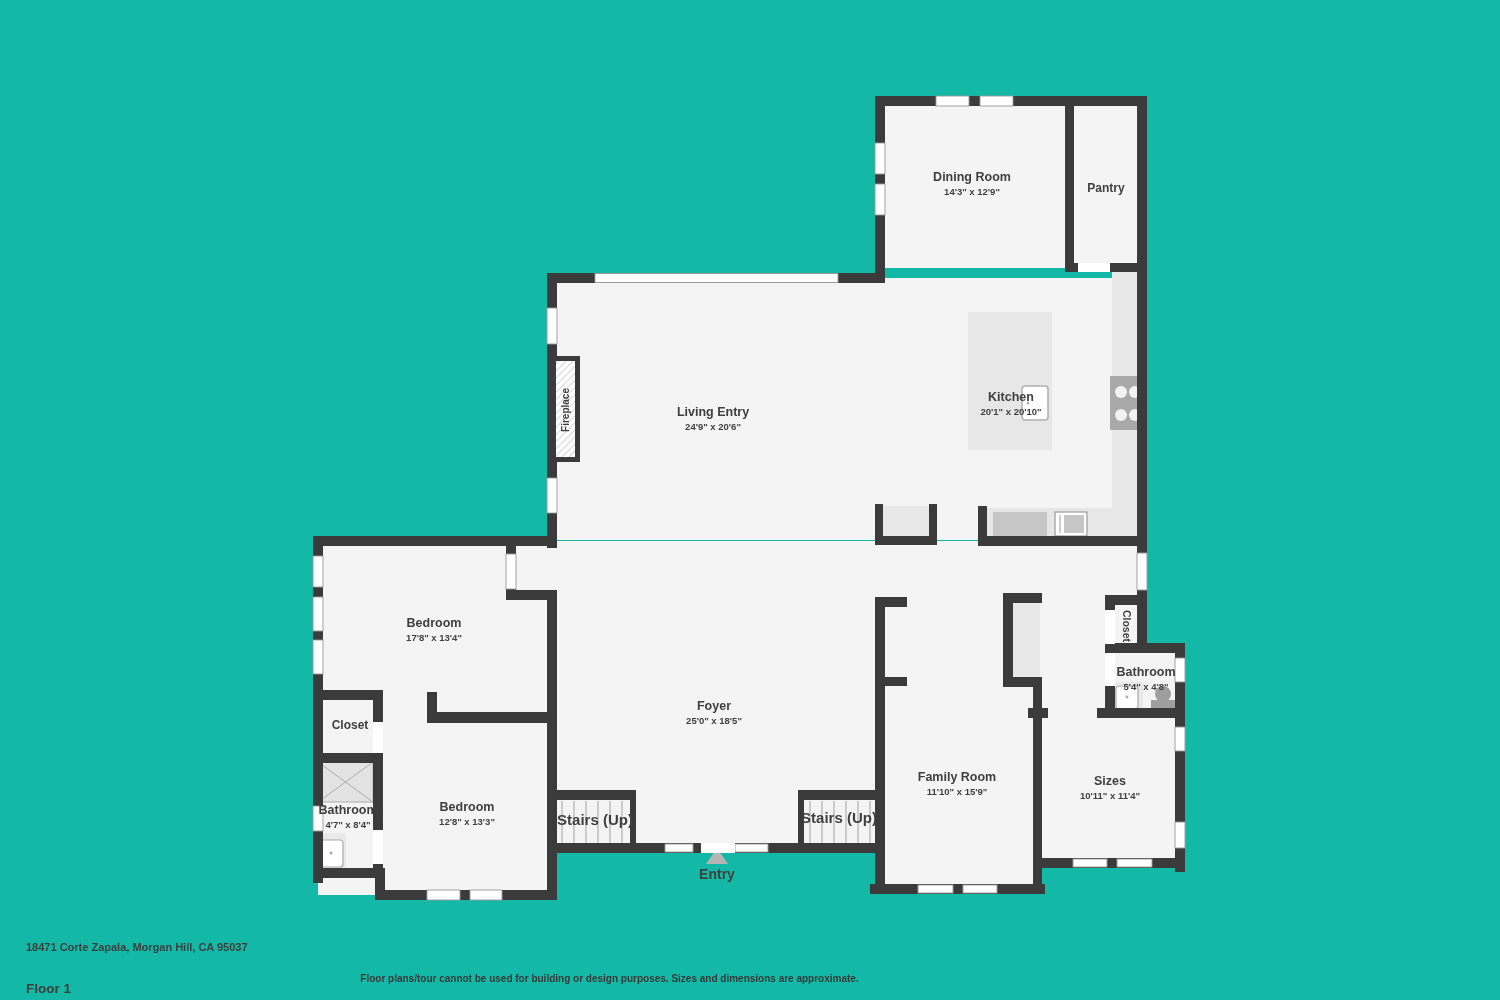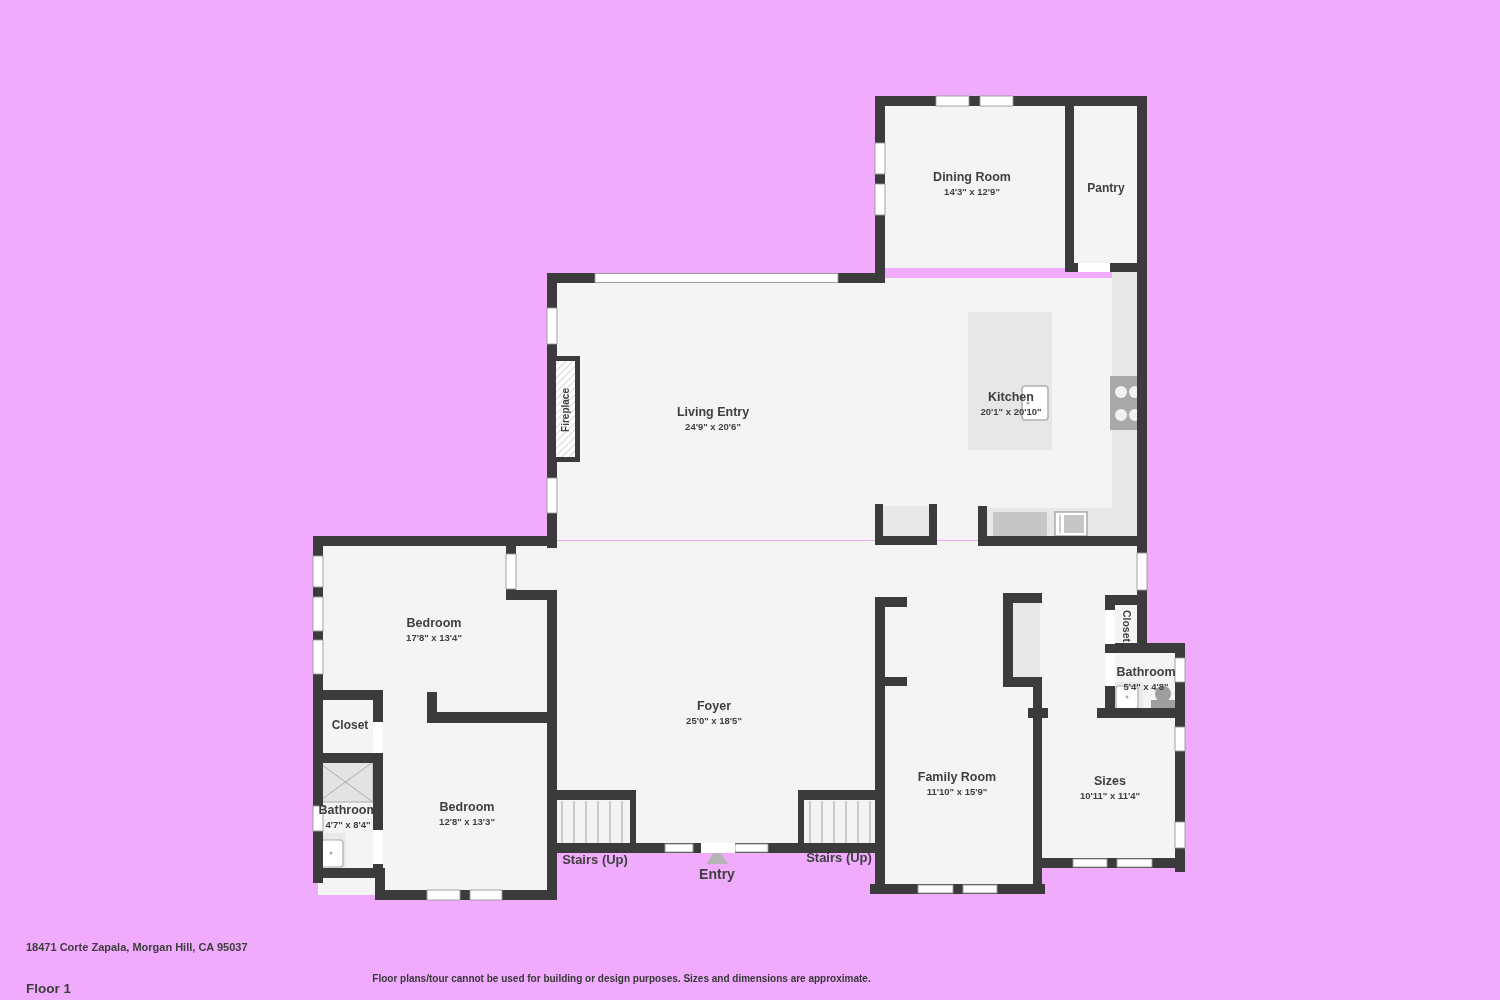--- a/index.html
+++ b/index.html
@@ -1,32 +1,32 @@
 <!DOCTYPE html>
 <html><head>
 <meta charset="utf-8">
 <style>
   html,body{margin:0;padding:0;background:#fff;}
-  .canvas{position:relative;width:1500px;height:1000px;background:#f0abfc;overflow:hidden;
+  .canvas{position:relative;width:1500px;height:1000px;background:#14b8a6;overflow:hidden;
           font-family:"Liberation Sans","DejaVu Sans",sans-serif;color:#3d3d3d;}
   svg.plan{position:absolute;left:0;top:0;}
   .room-label{position:absolute;transform:translate(-50%,-50%);text-align:center;line-height:1.25;
               color:#3f3f3f;white-space:nowrap;}
   .room-name{font-weight:bold;font-size:12.5px;display:block;}
   .room-name.small{font-size:12px;}
   .room-dims{font-weight:600;font-size:9.5px;display:block;}
   .vertical-ccw{transform:translate(-50%,-50%) rotate(-90deg);}
   .vertical-cw{transform:translate(-50%,-50%) rotate(90deg);}
-  .stairs-label{font-weight:bold;font-size:13px;margin-top:40px;}
+  .stairs-label{font-weight:bold;font-size:15px;}
   .entry-label{font-weight:bold;font-size:14px;}
   .title-block{position:absolute;left:26px;top:941px;}
   .address{font-weight:bold;font-size:11px;color:#3d3d3d;display:block;}
   .floor{font-weight:bold;font-size:13.5px;color:#3d3d3d;display:block;margin-top:28px;}
   .disclaimer{position:absolute;left:0;top:973px;width:1219px;text-align:center;
-              font-weight:bold;font-size:10px;color:#383838;margin-left:12px;}
+              font-weight:bold;font-size:10px;color:#383838;}
 </style>
 </head>
 <body>
 
 <div class="canvas">
 
 <svg class="plan" width="1500" height="1000" viewBox="0 0 1500 1000">
   <defs>
     <pattern id="hatch" patternUnits="userSpaceOnUse" width="5" height="5" patternTransform="rotate(45)">
       <line x1="0" y1="0" x2="0" y2="5" stroke="#aeaeae" stroke-width="1"></line>

